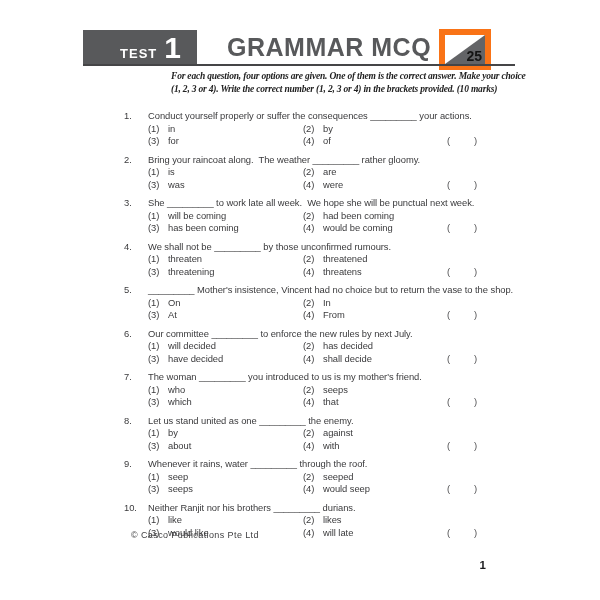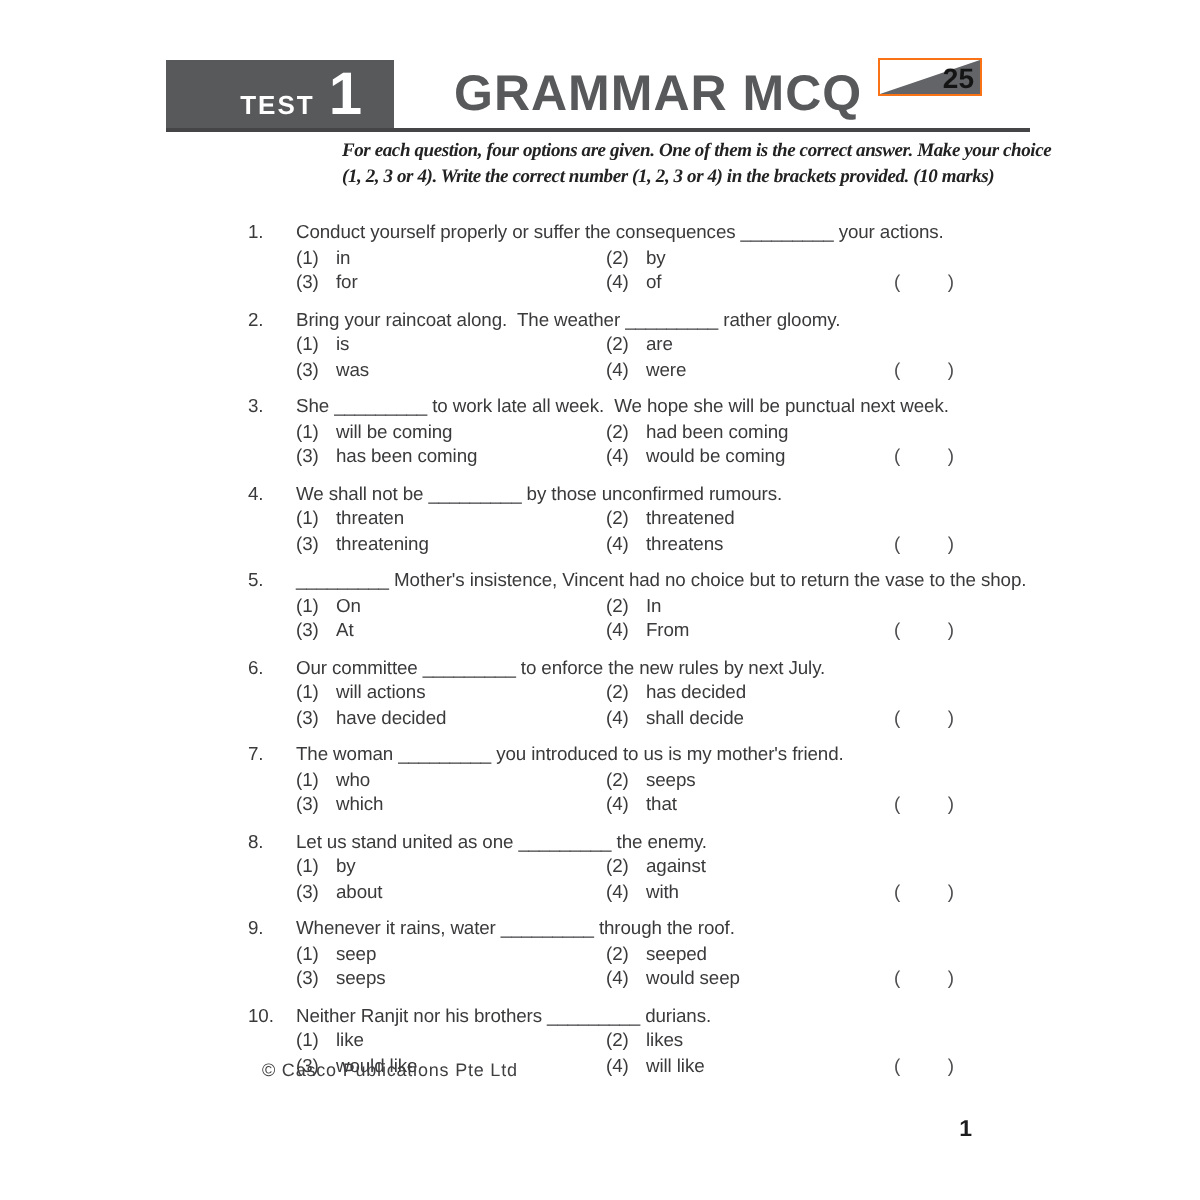--- a/index.html
+++ b/index.html
@@ -22,22 +22,22 @@
   .test-number{color:#fff;font-weight:bold;font-size:30px;line-height:1;}
 
   .page-title{
     position:absolute;left:199px;top:33px;width:240px;
     font-size:25px;font-weight:bold;color:var(--header-gray);letter-spacing:0.5px;
     white-space:nowrap;
     padding-left:28px;
   }
 
   .marks-badge{
-    position:absolute;left:439px;top:29px;width:52px;height:19px;
-    border:1px solid #f97316;box-sizing:border-box;background:#fff;
+    position:absolute;left:439px;top:29px;width:52px;height:41px;
+    border:6px solid #f97316;box-sizing:border-box;background:#fff;
   }
   .marks-badge svg{position:absolute;left:0;top:0;width:100%;height:100%;display:block;}
   .marks-value{
     position:absolute;right:3px;bottom:0px;
     font-size:14px;font-weight:bold;color:#141414;line-height:1.1;
   }
 
   .header-rule{
     position:absolute;left:83px;top:64px;width:432px;height:2px;
     background:var(--rule-gray);
@@ -274,21 +274,21 @@
 
     <div class="question">
       <div class="qrow">
         <span class="qnum">6.</span>
         <span class="qtext">Our committee _________ to enforce the new rules by next July.</span>
       </div>
       <div class="qrow">
         <span class="qnum"></span>
         <span class="opt opt1">
           <span class="optnum">(1)</span>
-          <span>will actions</span>
+          <span>will decided</span>
         </span>
         <span class="opt opt2">
           <span class="optnum">(2)</span>
           <span>has decided</span>
         </span>
       </div>
       <div class="qrow">
         <span class="qnum"></span>
         <span class="opt opt1">
           <span class="optnum">(3)</span>
@@ -421,21 +421,21 @@
         </span>
       </div>
       <div class="qrow">
         <span class="qnum"></span>
         <span class="opt opt1">
           <span class="optnum">(3)</span>
           <span>would like</span>
         </span>
         <span class="opt opt2">
           <span class="optnum">(4)</span>
-          <span>will like</span>
+          <span>will late</span>
         </span>
         <span class="brk">
           <span>(</span>
           <span>)</span>
         </span>
       </div>
     </div>
 
   </div>
 

